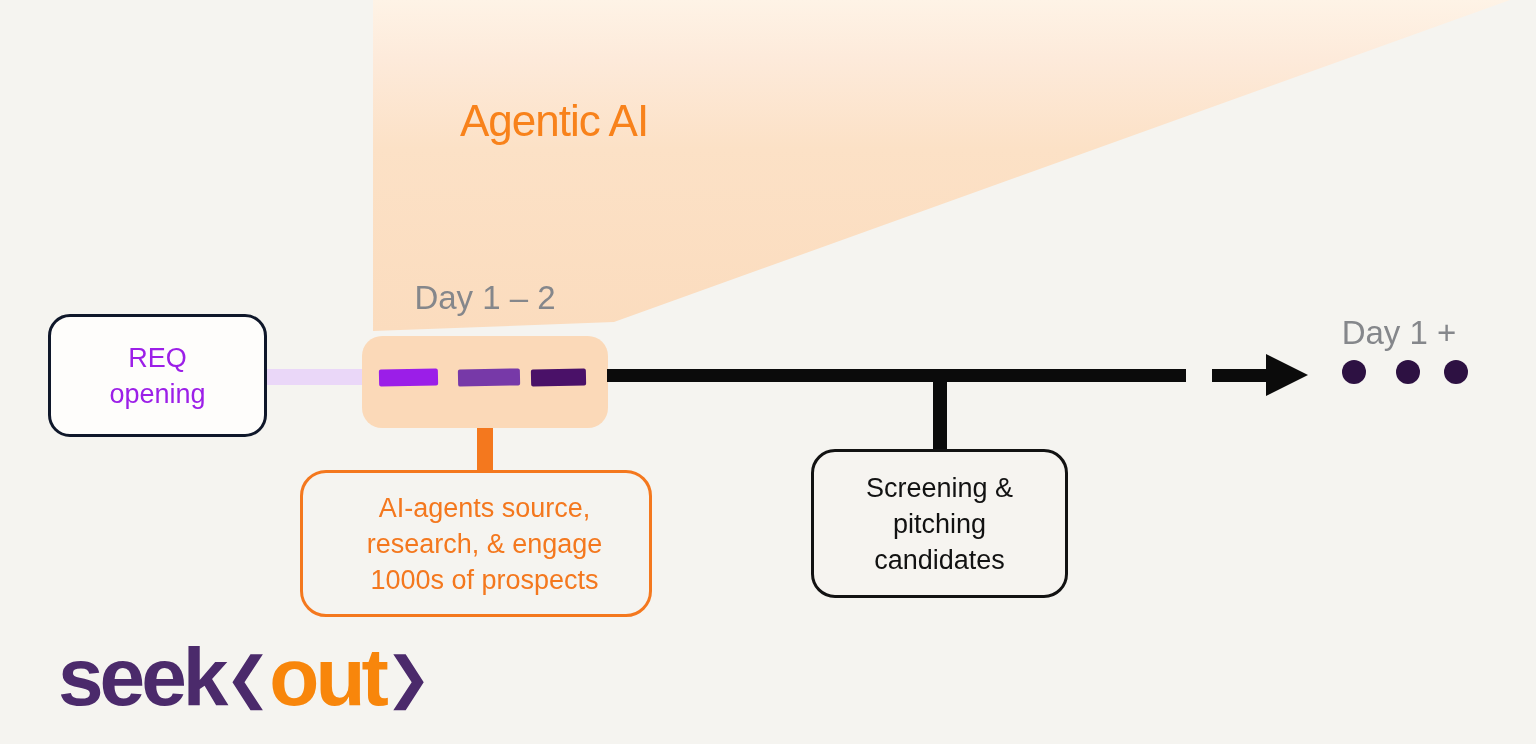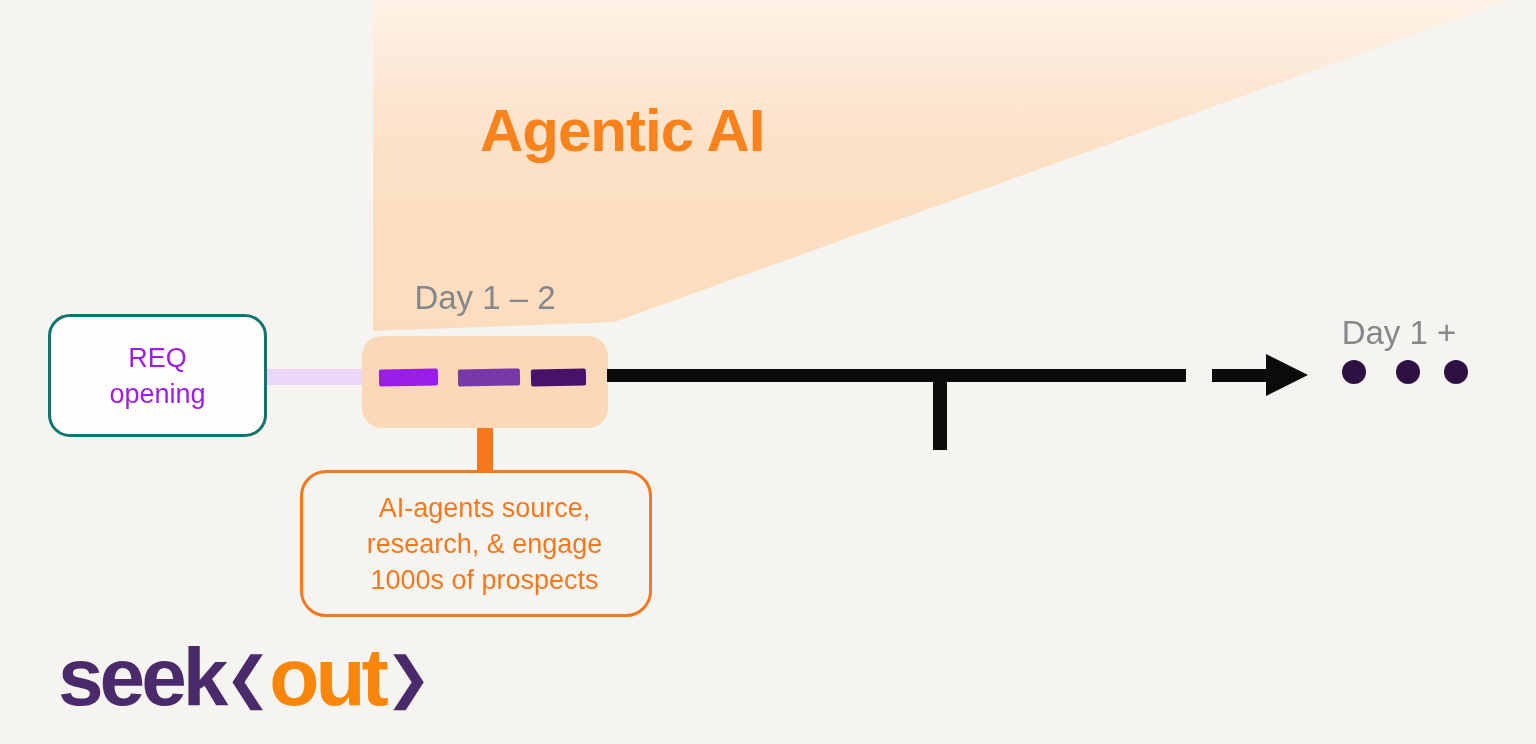--- a/index.html
+++ b/index.html
@@ -11,38 +11,37 @@
     position:relative;
     width:1536px;height:744px;
     background:#f5f4f0;
     overflow:hidden;
     margin:0 auto;
   }
   .funnel-svg{position:absolute;left:0;top:0;width:1536px;height:744px;}
 
   .diagram-title{
     position:absolute;left:460px;top:96px;
-    font-size:60px;font-weight:700;letter-spacing:-1px;
+    font-size:44px;font-weight:400;letter-spacing:-1px;
     color:#f8821b;
-    margin-left:20px;
   }
 
   .phase-label{
     position:absolute;width:260px;text-align:center;
     font-size:33px;font-weight:500;color:#85878b;
     letter-spacing:0px;white-space:nowrap;
   }
   .phase-1{left:362px;top:279px;width:246px;}
   .phase-2{left:777px;top:316px;}
   .phase-3{left:1269px;top:314px;}
 
   
   .req-box{
     position:absolute;left:48px;top:314px;width:219px;height:123px;
-    background:#fefdfb;border:3px solid #0f766e;border-radius:22px;
+    background:#fefdfb;border:3px solid #0f172a;border-radius:22px;
     box-sizing:border-box;
     display:flex;align-items:center;justify-content:center;
     font-size:27px;line-height:36px;font-weight:500;color:#9c1fe8;
     text-align:center;white-space:pre-line;
   }
   .connector-lavender{
     position:absolute;left:264px;top:369px;width:100px;height:16px;
     background:#ead7f8;
   }
 
@@ -140,20 +139,23 @@
 
   <div class="timeline-bar"></div>
   <div class="timeline-arrow-dash"></div>
   <div class="timeline-arrowhead"></div>
 
   <div class="dot dot-1"></div>
   <div class="dot dot-2"></div>
   <div class="dot dot-3"></div>
 
   <div class="connector-black"></div>
+  <div class="screening-box">Screening &amp;
+pitching
+candidates</div>
 
   <div class="connector-orange"></div>
   <div class="ai-box">AI-agents source,
 research, &amp; engage
 1000s of prospects</div>
 
   <div class="logo"><span>seek</span><span class="chev">❮</span><span class="seg-orange">out</span><span class="chev">❯</span></div>
 
 </div>
 

